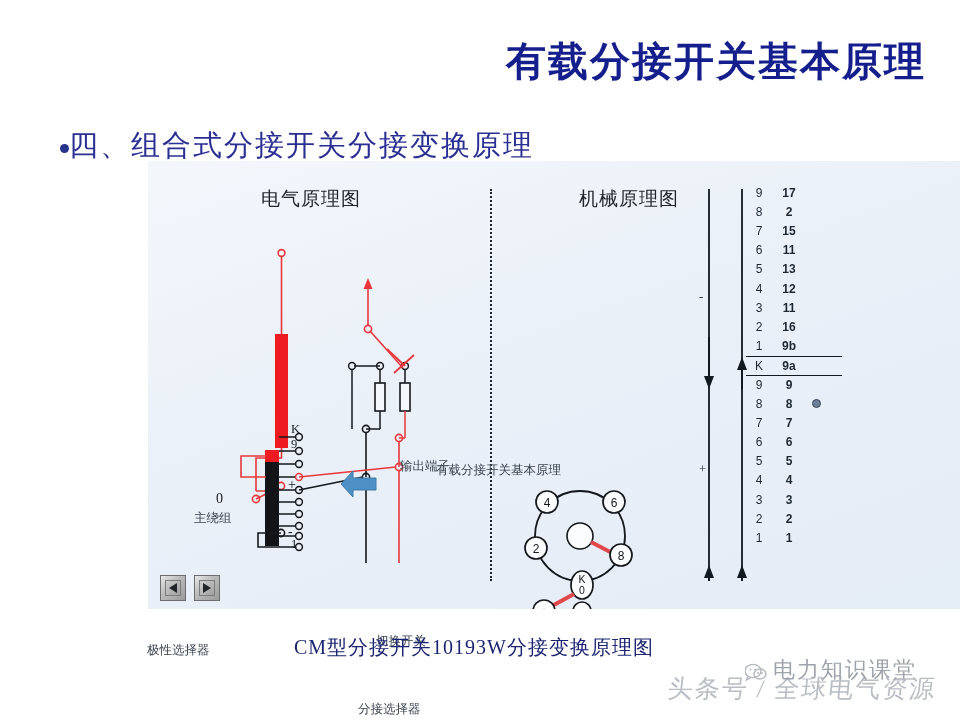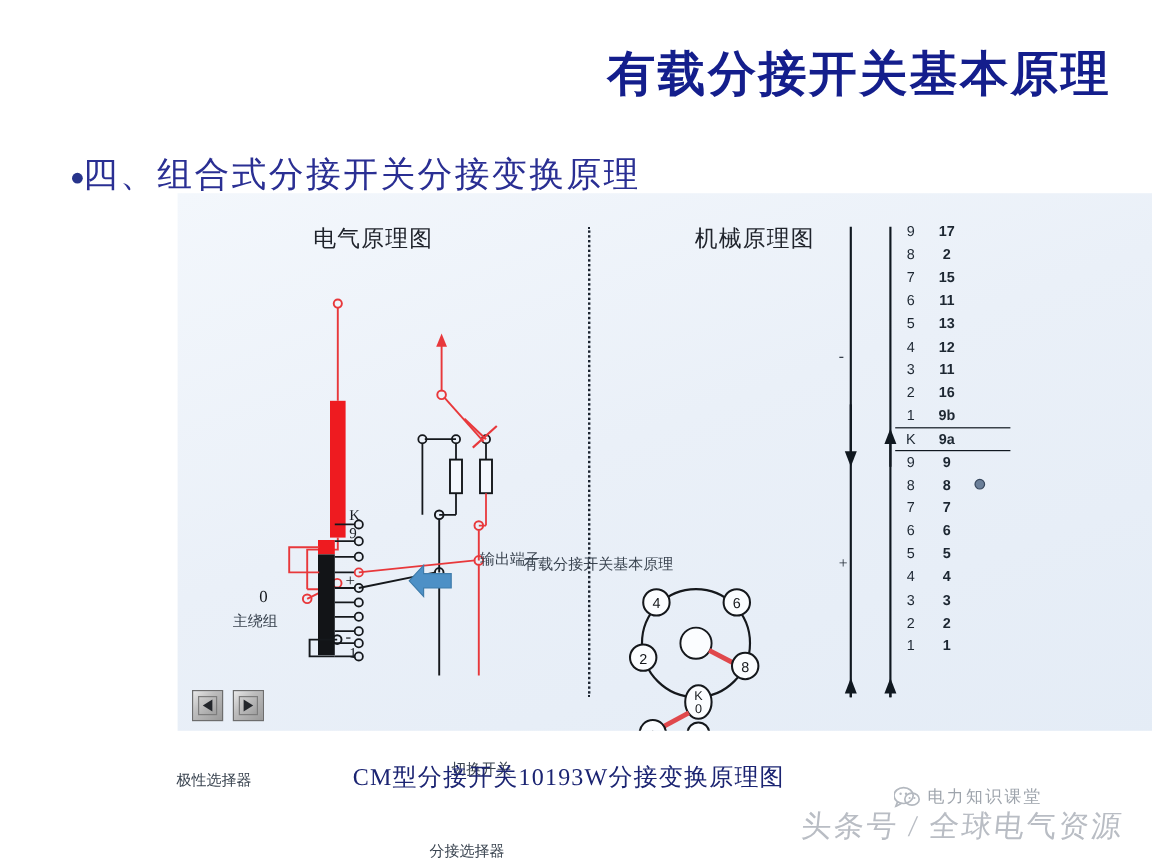--- a/index.html
+++ b/index.html
@@ -105,21 +105,21 @@
   
   .wm-bottom {
     position:absolute; left:668px; top:672px;
     font-size:25px; color:#b9bdc4; letter-spacing:2px;
     font-family:"Liberation Serif", serif; white-space:nowrap;
     transform:skewX(-6deg);
   }
   .wm-wechat {
     position:absolute; left:745px; top:655px;
     display:flex; align-items:center; gap:6px;
-    font-size:14px; color:#9ea4ac; letter-spacing:2px;
+    font-size:22px; color:#9ea4ac; letter-spacing:2px;
     font-family:"Liberation Serif", serif; white-space:nowrap;
   }
   .wm-chat-icon { width:22px; height:18px; position:relative; }
 </style>
 </head>
 <body>
 
 <div id="slide">
 
   <div class="slide-title">有载分接开关基本原理</div>

